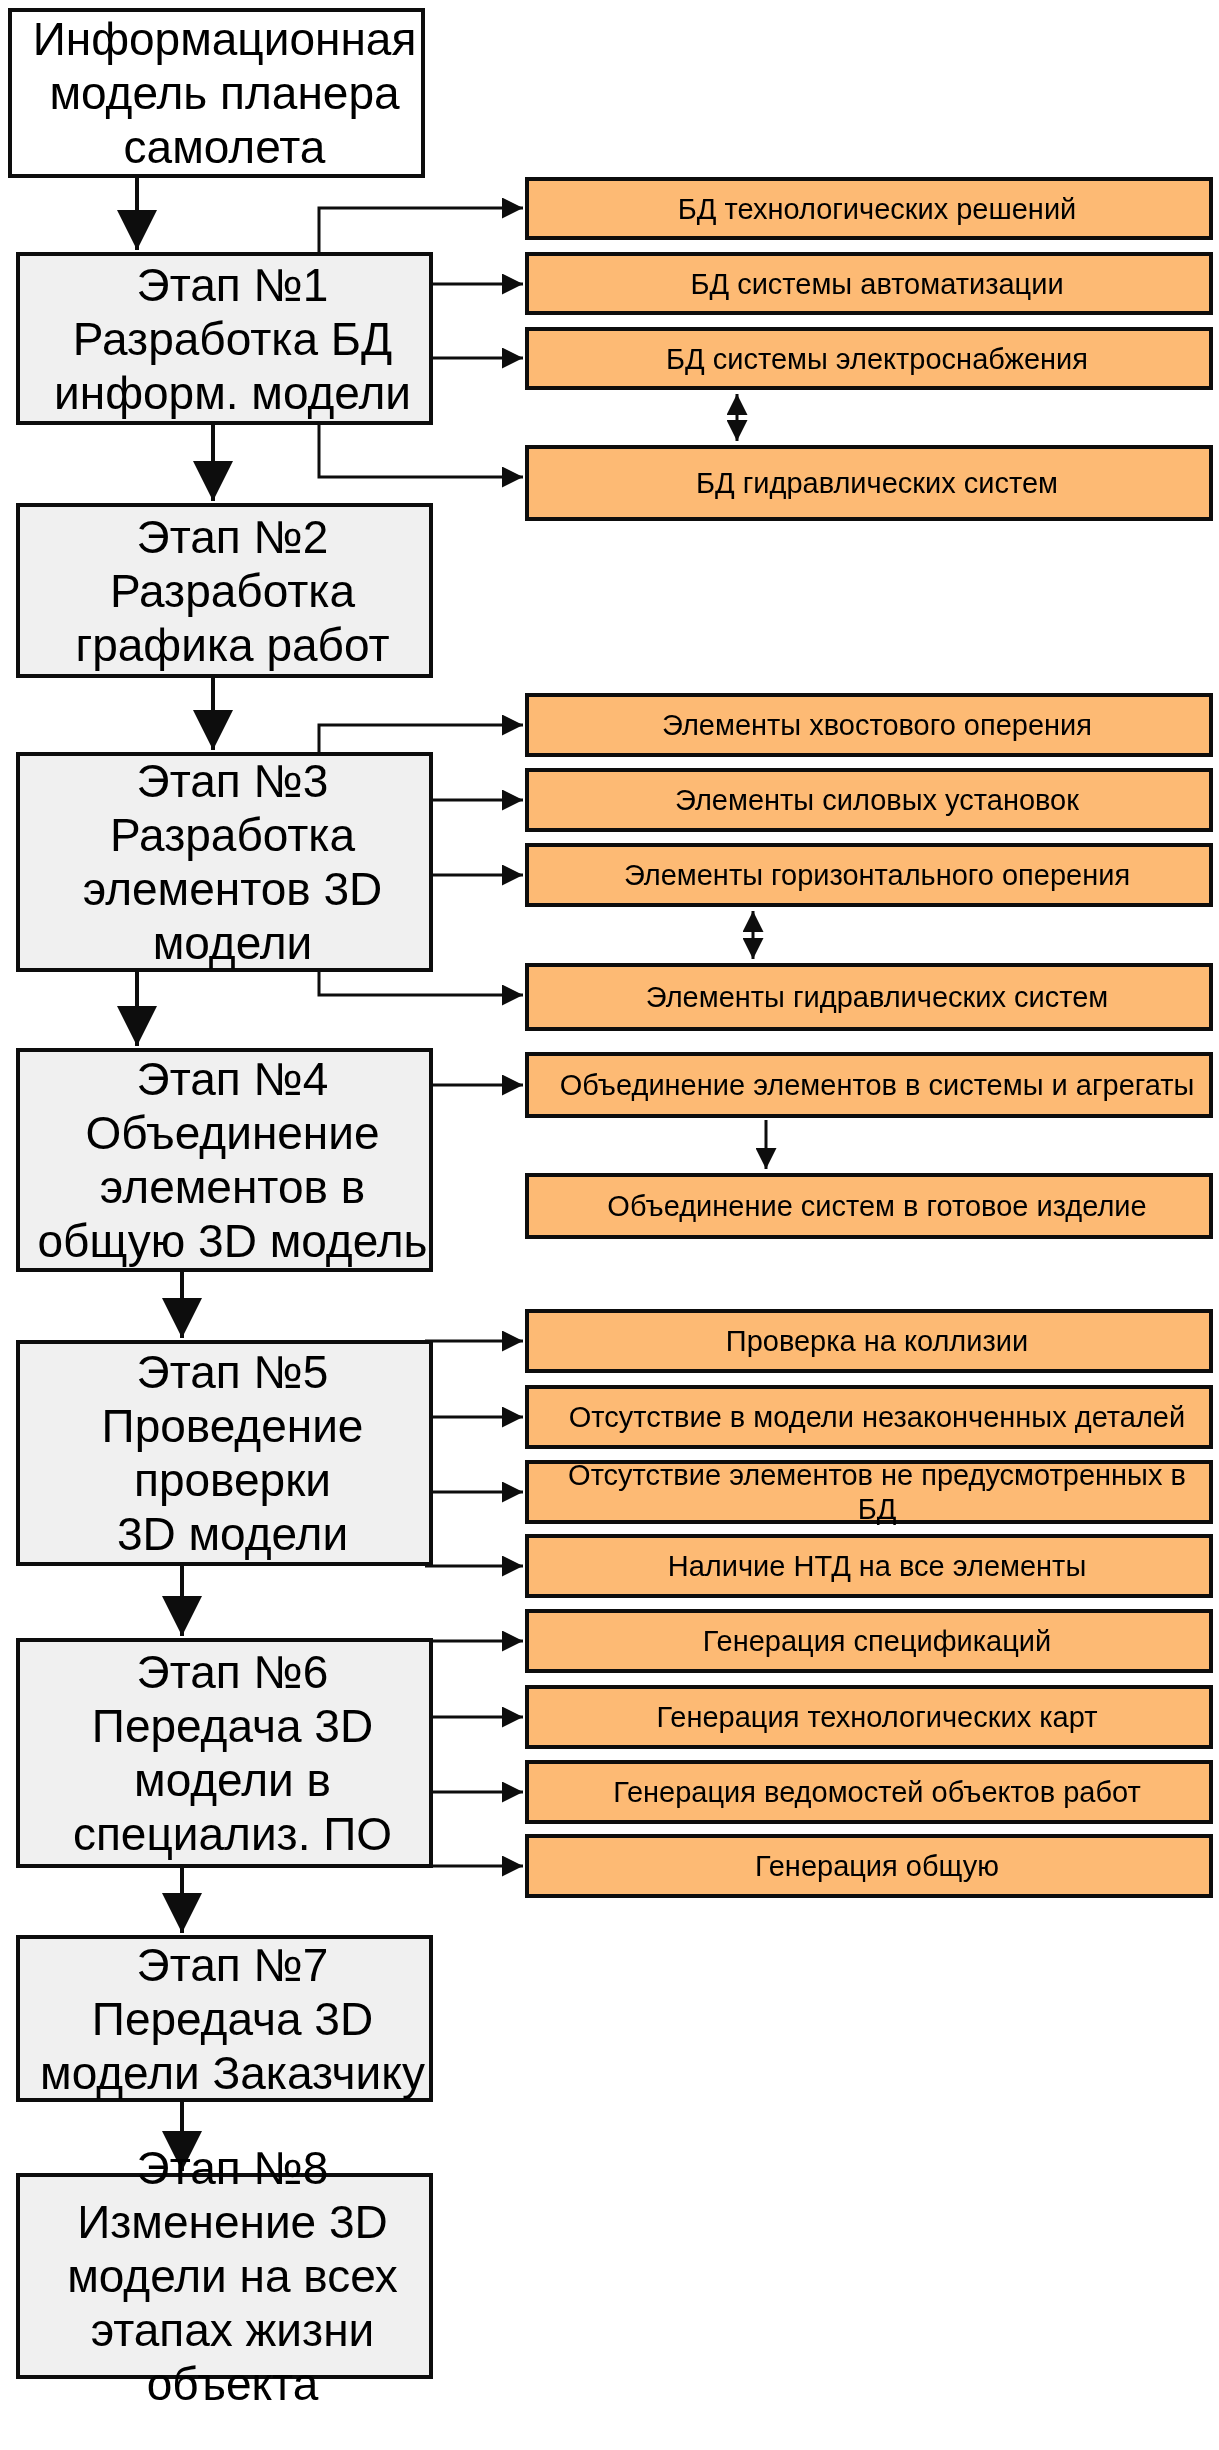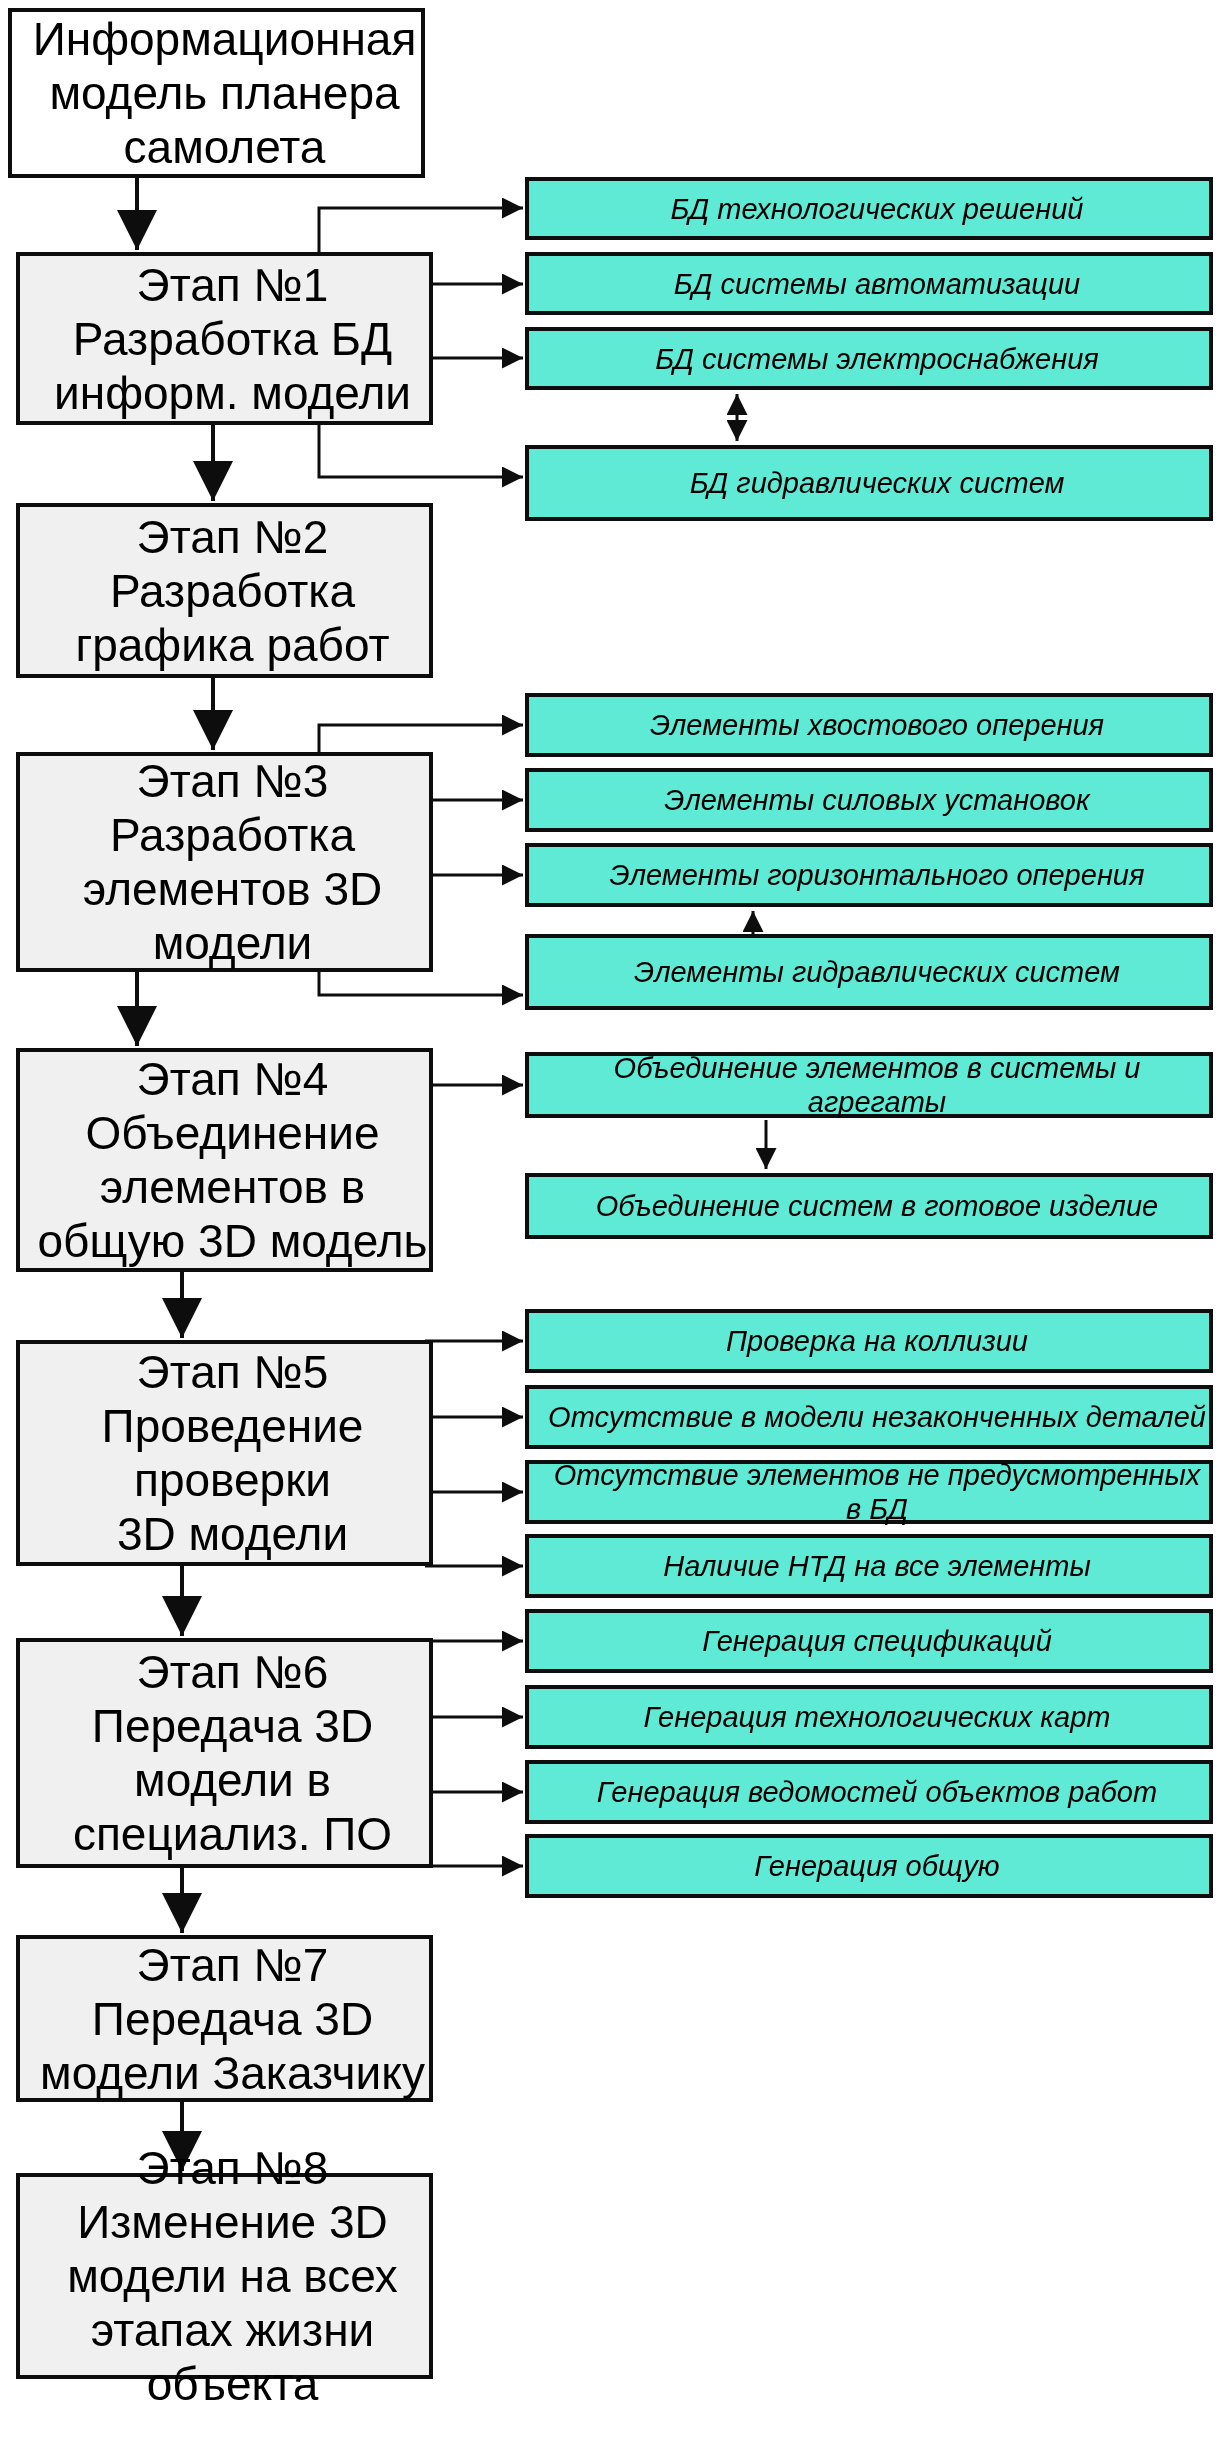--- a/index.html
+++ b/index.html
@@ -18,21 +18,21 @@
     border:4px solid #0d0d0d;
     display:flex;align-items:center;justify-content:center;
     text-align:center;
     white-space:pre-line;
     z-index:1;
     padding-left:16px;
   }
   .lcol{left:8px;width:417px;font-size:46px;line-height:54px;}
   .root{background:#ffffff;}
   .stage{background:#f0f0f0;margin-left:8px;}
-  .out{left:525px;width:688px;background:#5eead4;font-size:29px;line-height:34px;font-style:italic;}
+  .out{left:525px;width:688px;background:#fdba74;font-size:29px;line-height:34px;}
 </style>
 </head>
 <body>
 
 <div id="canvas">
 
   <svg class="wires" width="1219" height="2450" viewBox="0 0 1219 2450">
     <defs>
       <marker id="ah" viewBox="0 0 10 10" refX="10" refY="5" markerWidth="8" markerHeight="7" orient="auto-start-reverse" markerUnits="strokeWidth">
         <path d="M0,0 L10,5 L0,10 z" fill="#0d0d0d"></path>
@@ -126,21 +126,21 @@
 объекта</div>
 
   <div class="box out" style="top:177px;height:63px">БД технологических решений</div>
   <div class="box out" style="top:252px;height:63px">БД системы автоматизации</div>
   <div class="box out" style="top:327px;height:63px">БД системы электроснабжения</div>
   <div class="box out" style="top:445px;height:76px">БД гидравлических систем</div>
 
   <div class="box out" style="top:693px;height:64px">Элементы хвостового оперения</div>
   <div class="box out" style="top:768px;height:64px">Элементы силовых установок</div>
   <div class="box out" style="top:843px;height:64px">Элементы горизонтального оперения</div>
-  <div class="box out" style="top:934px;height:76px">Элементы гидравлических систем</div>
+  <div class="box out" style="top:963px;height:68px">Элементы гидравлических систем</div>
 
   <div class="box out" style="top:1052px;height:66px">Объединение элементов в системы и агрегаты</div>
   <div class="box out" style="top:1173px;height:66px">Объединение систем в готовое изделие</div>
 
   <div class="box out" style="top:1309px;height:64px">Проверка на коллизии</div>
   <div class="box out" style="top:1385px;height:64px">Отсутствие в модели незаконченных деталей</div>
   <div class="box out" style="top:1460px;height:64px">Отсутствие элементов не предусмотренных в БД</div>
   <div class="box out" style="top:1534px;height:64px">Наличие НТД на все элементы</div>
 
   <div class="box out" style="top:1609px;height:64px">Генерация спецификаций</div>

